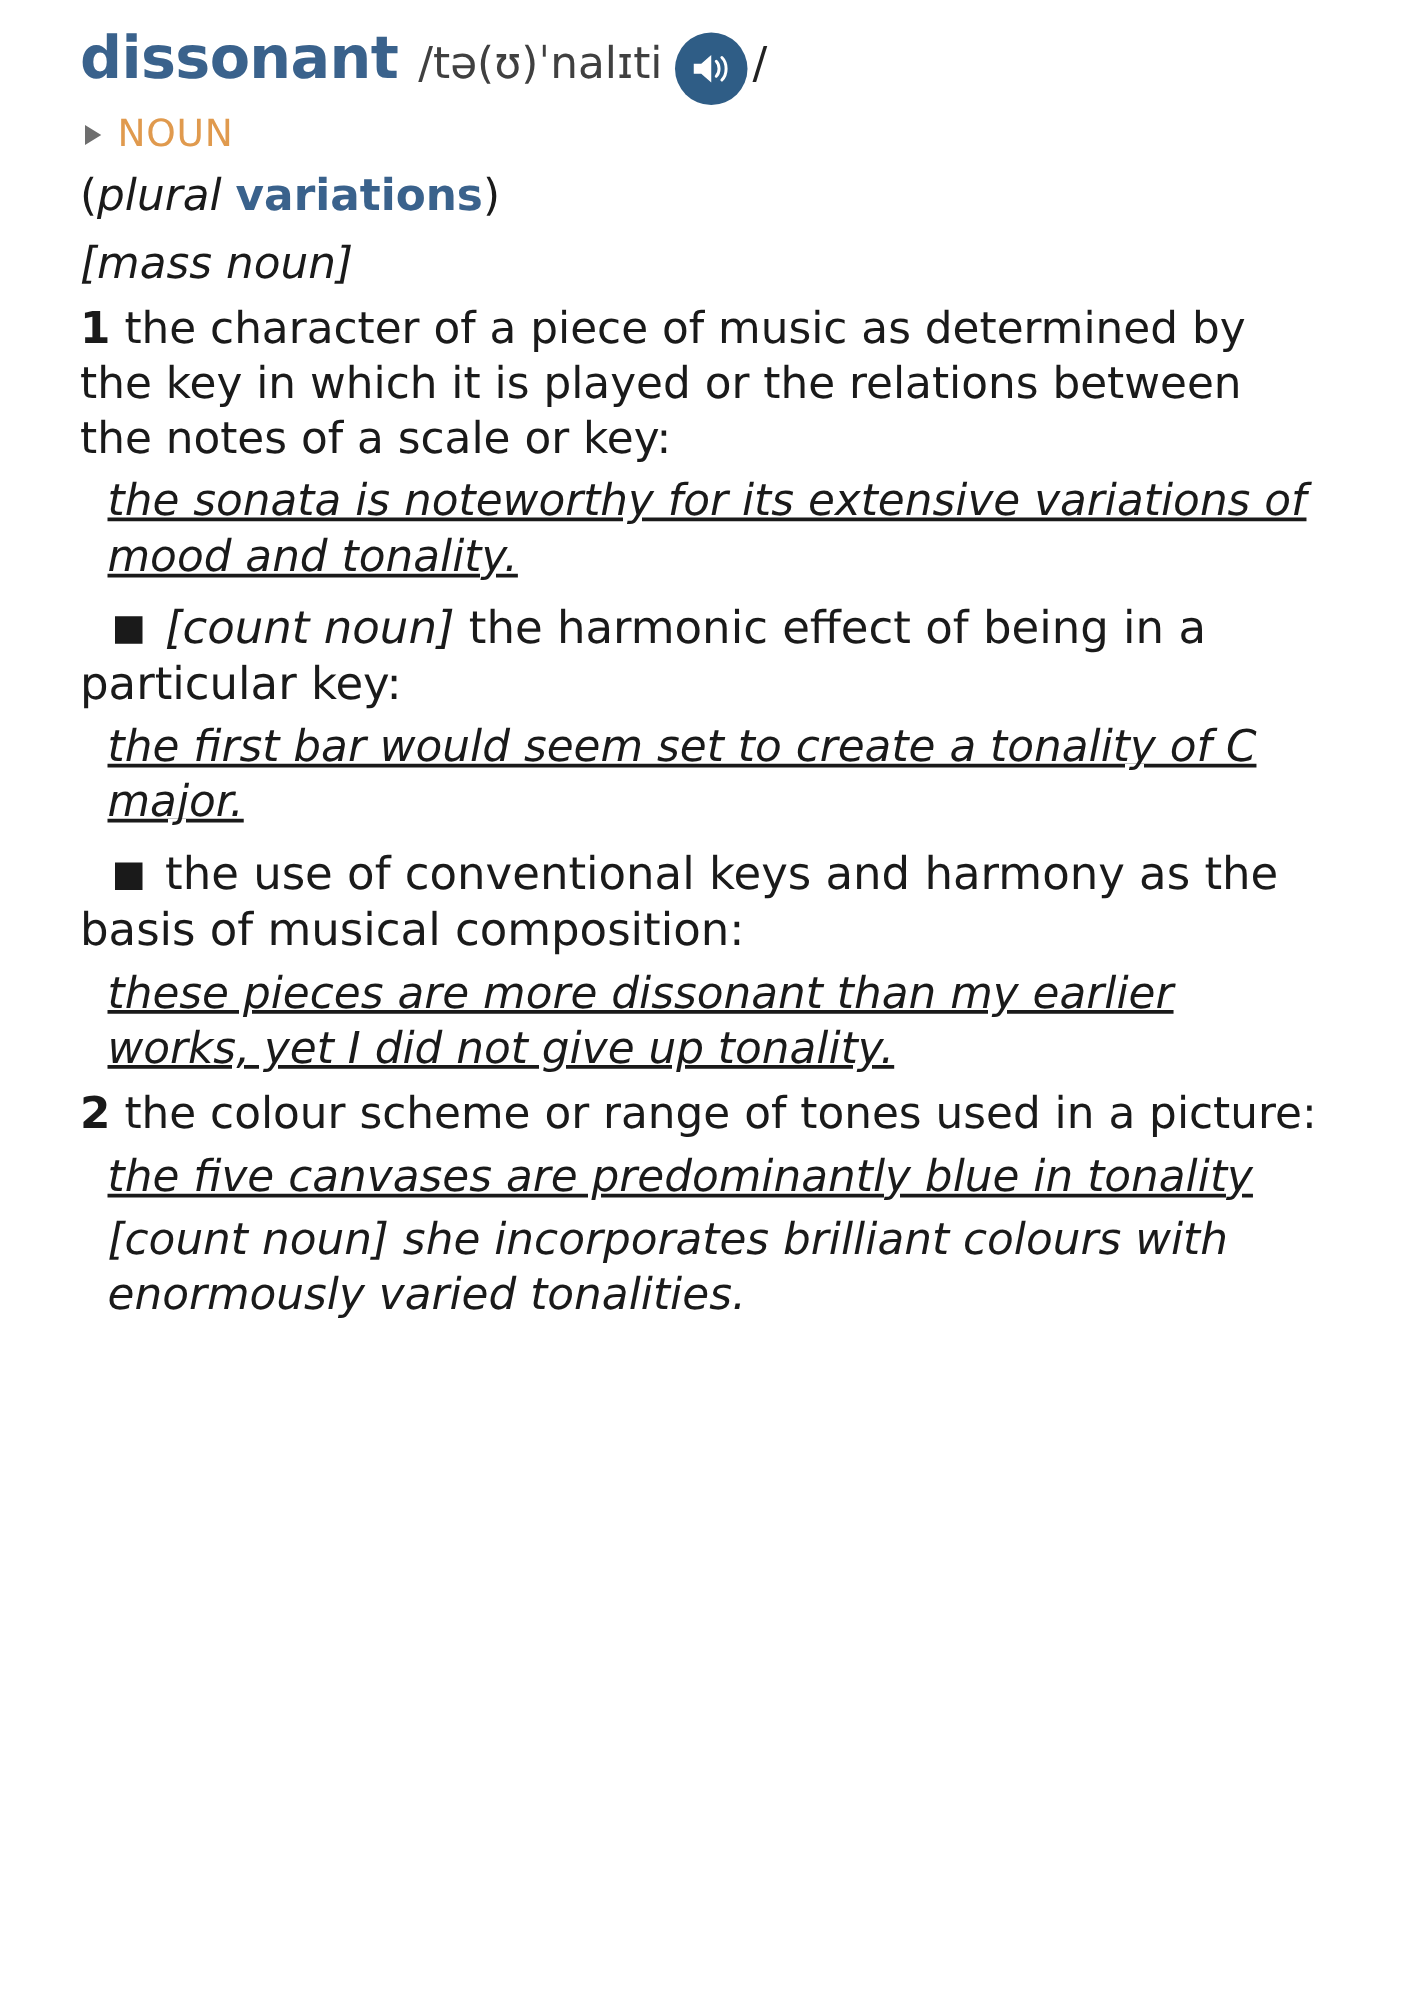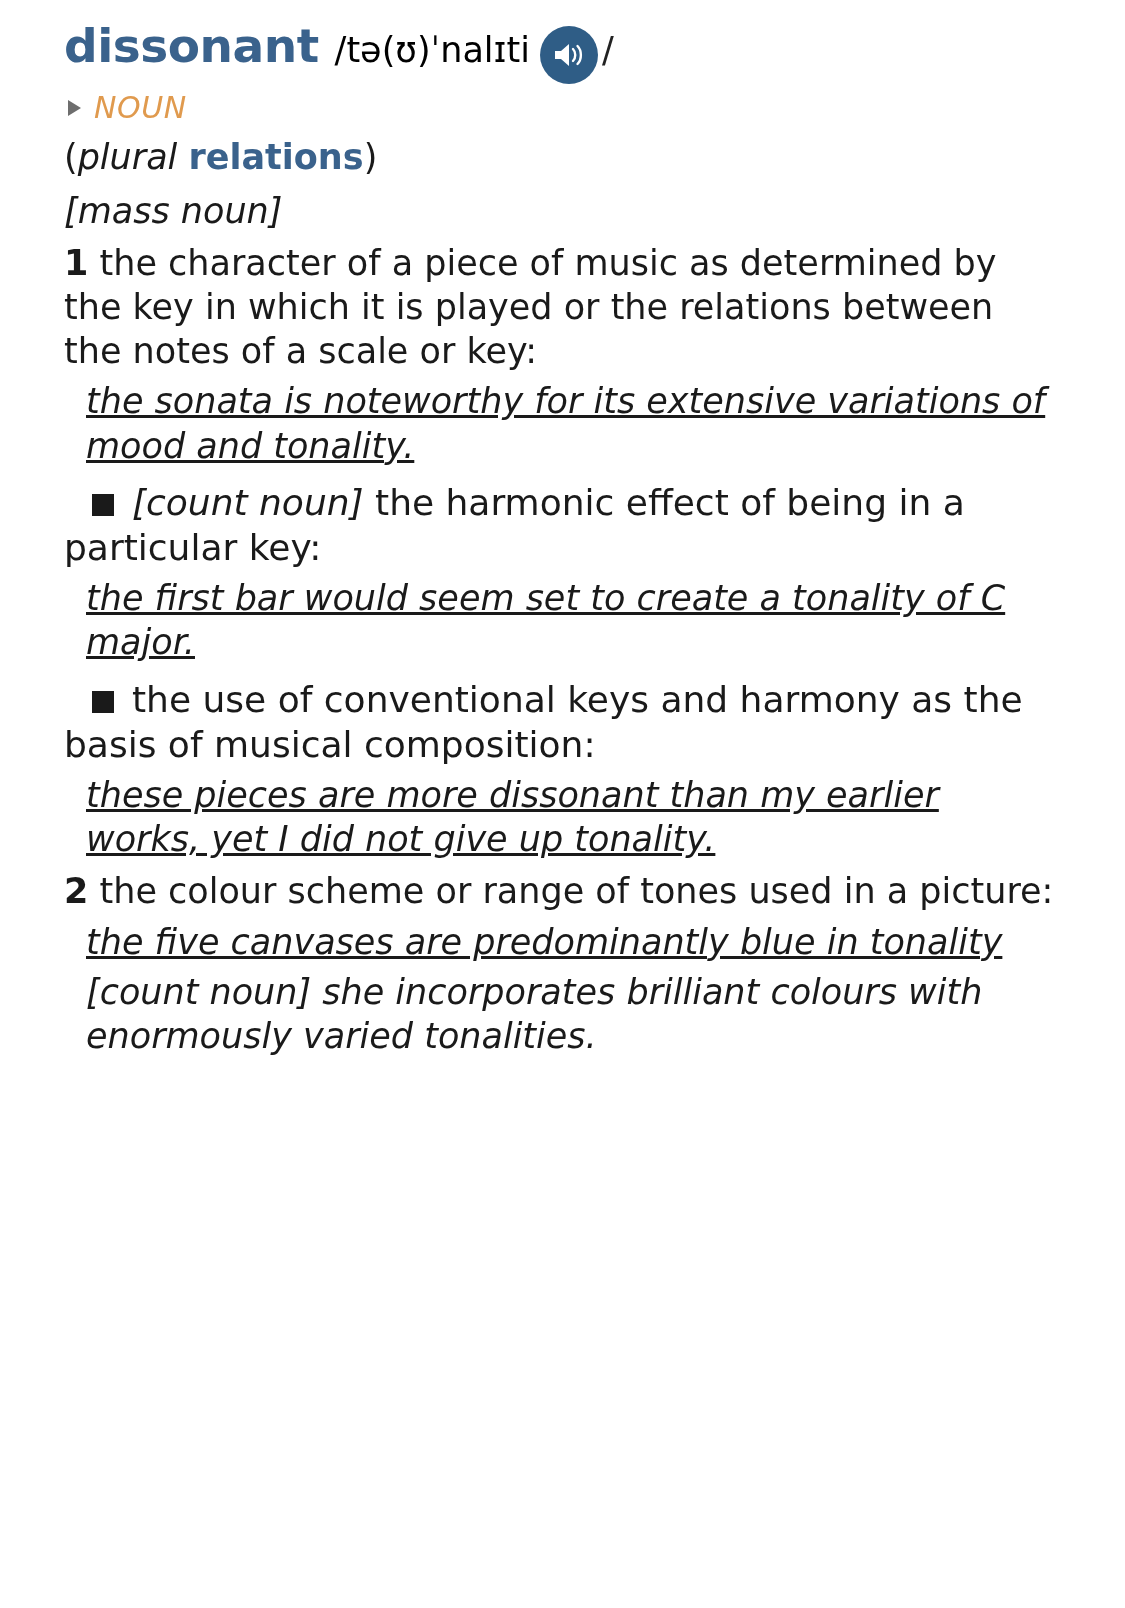--- a/index.html
+++ b/index.html
@@ -28,21 +28,21 @@
     line-height: 1.1;
   }
   .headword {
     font-size: 47px;
     font-weight: 700;
     color: #3a628c;
     letter-spacing: -0.5px;
   }
   .pron {
     font-size: 35px;
-    color: #000000;
+    color: #404040;
     margin-left: 16px;
     font-weight: 400;
     white-space: nowrap;
   }
   .speaker-btn {
     display: inline-flex;
     align-items: center;
     justify-content: center;
     width: 58px;
     height: 58px;
@@ -59,21 +59,20 @@
     color: #222222;
     margin-left: 2px;
   }
 
   
   .pos-row {
     display: flex;
     align-items: center;
     margin-top: 14px;
     margin-left: 4px;
-    font-style: italic;
   }
   .pos-triangle {
     width: 0;
     height: 0;
     border-left: 13px solid #6e6e6e;
     border-top: 8px solid transparent;
     border-bottom: 8px solid transparent;
     margin-right: 13px;
   }
   .pos-label {
@@ -156,21 +155,21 @@
     <span class="pron-close">/</span>
   </div>
 
   <div class="pos-row">
     <span class="pos-triangle"></span>
     <span class="pos-label">NOUN</span>
   </div>
 
   <div class="line plural-line">
     <span>(</span><span class="italic">plural</span>
-    <span class="plural-word">relations</span><span>)</span>
+    <span class="plural-word">variations</span><span>)</span>
   </div>
 
   <div class="line gram">[mass noun]</div>
 
   <div class="sense">
     <span class="sense-num">1</span>
     <span>the character of a piece of music as determined by the key in which it is played or the relations between the notes of a scale or key:</span>
   </div>
   <div class="example">the sonata is noteworthy for its extensive variations of mood and tonality.</div>
 

